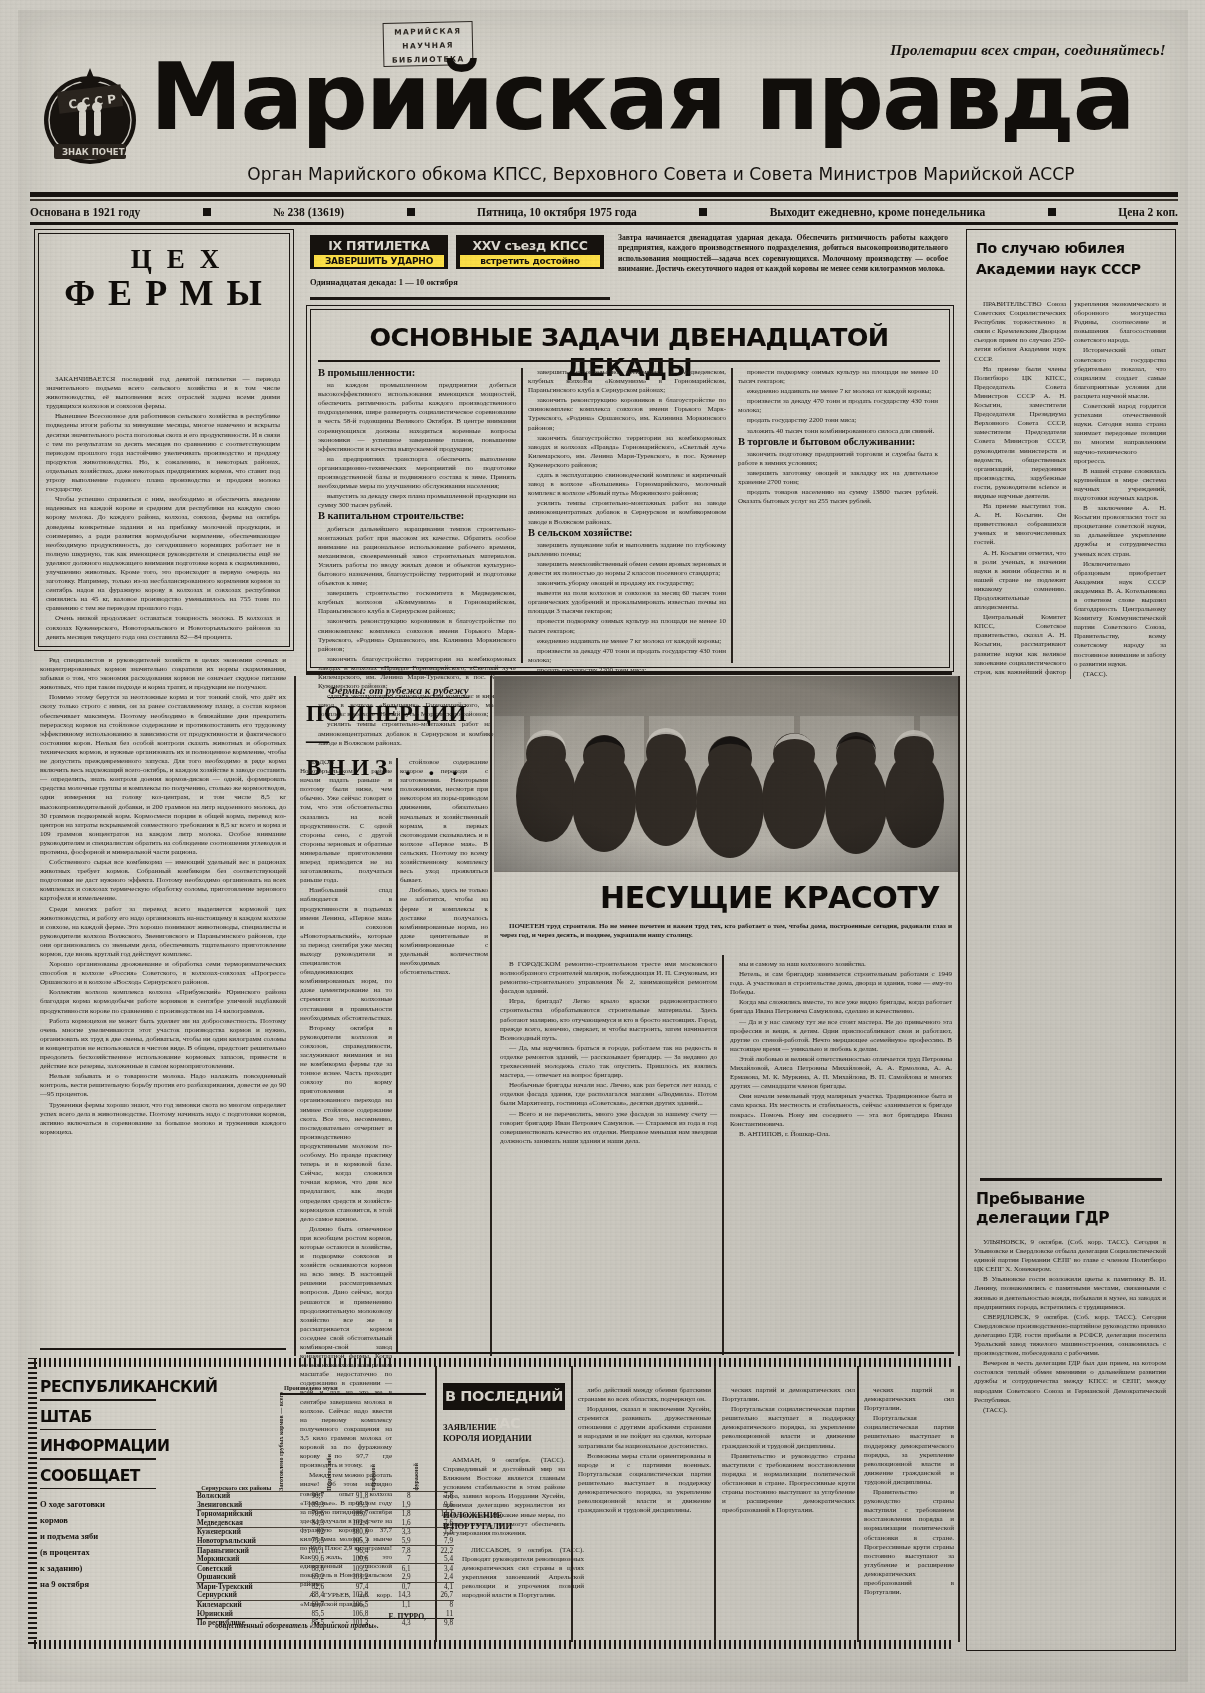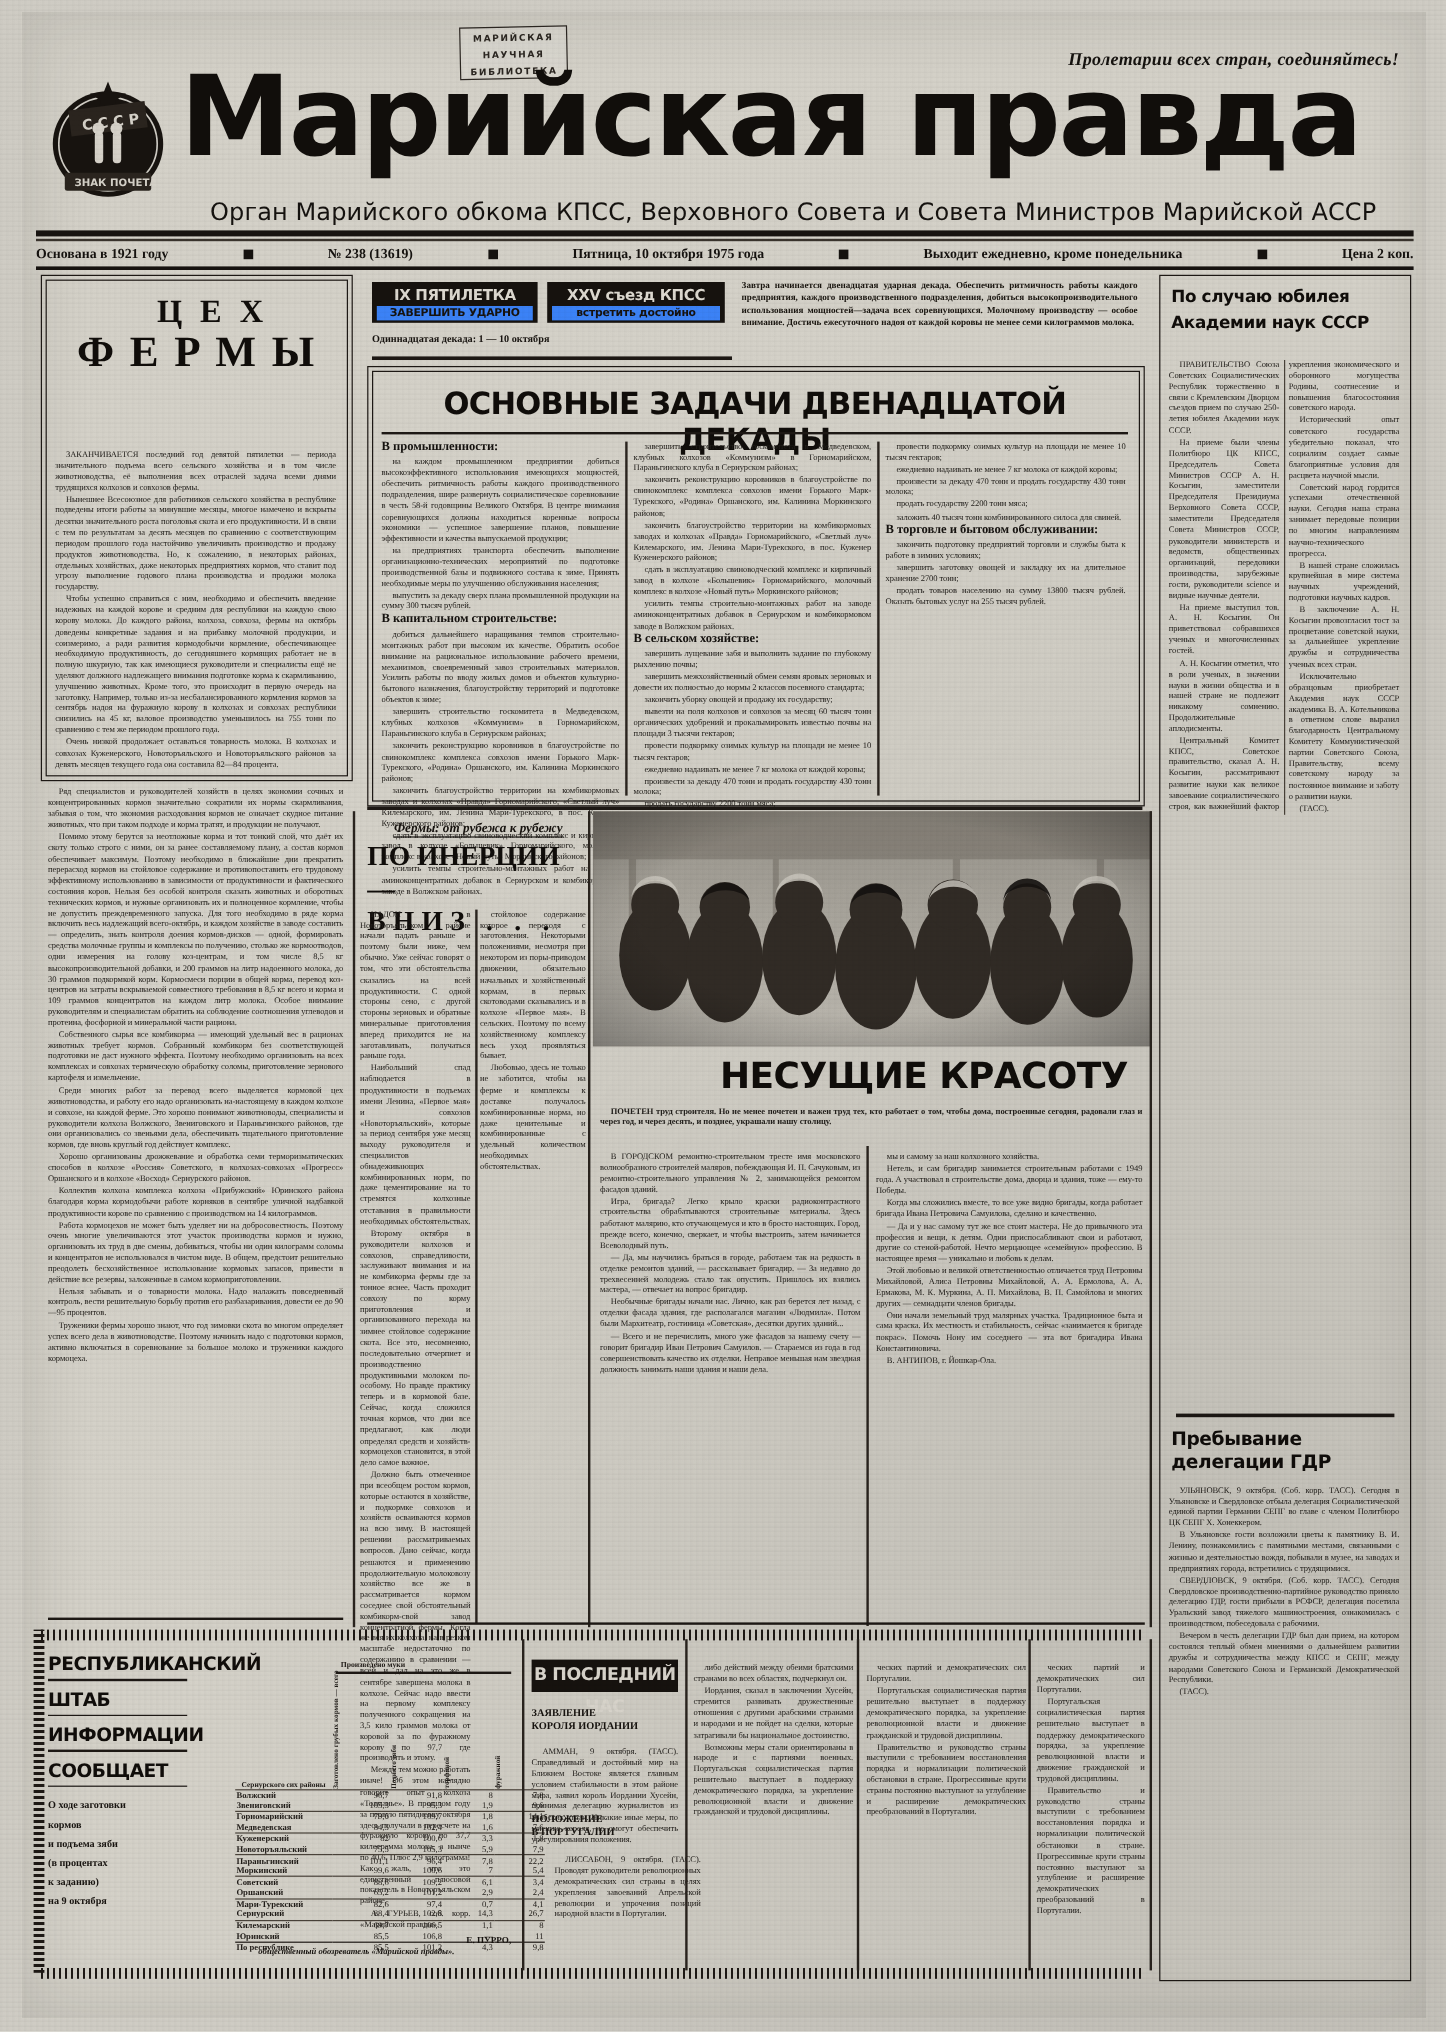--- a/index.html
+++ b/index.html
@@ -36,21 +36,21 @@
   .title-main{position:absolute;left:122px;top:26px;width:1020px;
     font-family:"DejaVu Sans",sans-serif;font-weight:bold;
     font-size:93px;line-height:95px;letter-spacing:-2px;color:#110e0b;
     white-space:nowrap;}
   .stamp{position:absolute;left:355px;top:-2px;width:88px;height:42px;
     border:1.5px solid #2a2520;background:rgba(255,255,255,.12);
     transform:rotate(-1.2deg);overflow:hidden;}
   .stamp div{font-family:"DejaVu Sans",sans-serif;font-size:7.5px;font-weight:bold;
     text-align:center;letter-spacing:1.4px;color:#2b2621;margin-top:3px;line-height:11px;}
   .subtitle{position:absolute;left:128px;top:140px;width:1010px;text-align:center;
-    font-family:"DejaVu Sans",sans-serif;font-size:20px;font-weight:500;color:#15120f;
+    font-family:"DejaVu Sans",sans-serif;font-size:17px;font-weight:500;color:#15120f;
     letter-spacing:.1px;}
 
   
   .rule-thick{position:absolute;left:30px;top:192px;width:1148px;height:5px;background:#171310;}
   .rule-thin{position:absolute;left:30px;top:199px;width:1148px;height:1.5px;background:#3a342d;}
   .infobar{position:absolute;left:30px;top:203px;width:1148px;height:18px;
     display:flex;align-items:center;justify-content:space-between;
     font-family:"Liberation Serif",serif;font-weight:bold;font-size:11.5px;color:#15120f;}
   .infobar .sq{width:8px;height:8px;background:#15120f;display:inline-block;}
   .rule-bot{position:absolute;left:30px;top:222px;width:1148px;height:2.5px;background:#171310;}
@@ -75,21 +75,21 @@
   .lbody{position:absolute;left:46px;top:375px;width:234px;height:265px;}
 
   
   .sloganwrap{position:absolute;left:306px;top:231px;width:646px;height:66px;}
   .slogan-b{position:absolute;top:4px;height:34px;background:#16120e;color:#ddd9d0;
     font-family:"DejaVu Sans",sans-serif;font-weight:bold;}
   .sb1{left:4px;width:138px;}
   .sb2{left:150px;width:148px;}
   .slogan-b .s-top{font-size:12.5px;text-align:center;letter-spacing:-.3px;padding-top:3px;}
   .slogan-b .s-bot{font-size:9px;text-align:center;letter-spacing:-.2px;
-    background:#3b82f6;color:#16120e;margin:2px 4px 0 4px;padding:1px 0;}
+    background:#fde047;color:#16120e;margin:2px 4px 0 4px;padding:1px 0;}
   .dekada{position:absolute;left:4px;top:46px;width:300px;
     font-family:"Liberation Serif",serif;font-weight:bold;font-size:8.5px;color:#17130f;}
   .slogan-txt{position:absolute;left:312px;top:2px;width:330px;
     font-family:"Liberation Serif",serif;font-weight:bold;font-size:7.6px;line-height:10.4px;
     text-align:justify;color:#19150f;}
 
   
   .mainbox{position:absolute;left:306px;top:305px;width:646px;height:365px;
     border:1.5px solid #1d1814;}
   .mainbox-in{position:absolute;left:3px;top:3px;right:3px;bottom:3px;border:1px solid #1d1814;}

